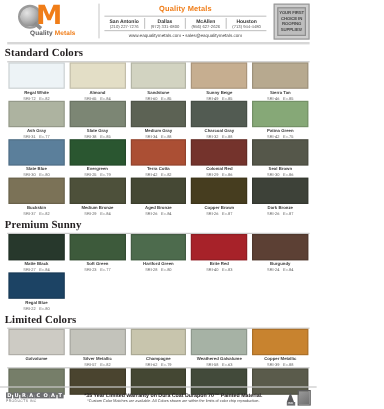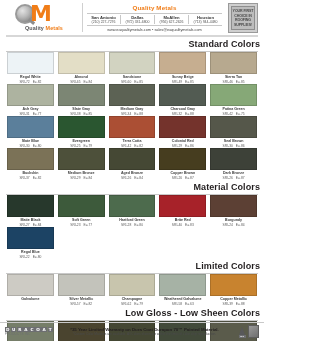--- a/index.html
+++ b/index.html
@@ -144,26 +144,27 @@
   }
 
   .rule{
     height:2px;
     background:#d7d7d7;
     margin:1px 2px 0 2px;
   }
 
   
   .sec-title{
-    text-align:right;
+    text-align:left;
     font-size:9px;
     font-weight:bold;
     color:#231f20;
     letter-spacing:.1px;
     padding:2px 0 2px 0;
+    font-family:Liberation Serif, serif;
   }
   .sec-line{
     height:1px;
     background:#c9c9c9;
     margin:0 2px;
   }
 
   
   .grid{
     display:grid;
@@ -446,21 +447,21 @@
           <div class="chip" style="background: rgb(70, 61, 31);"></div>
           <div class="cname">Copper Brown</div>
           <div class="ccode"><span>SRI-26</span><span class="sp"></span><span>E=.87</span></div>
         </div>
         <div class="cell">
           <div class="chip" style="background: rgb(61, 65, 56);"></div>
           <div class="cname">Dark Bronze</div>
           <div class="ccode"><span>SRI-26</span><span class="sp"></span><span>E=.87</span></div>
         </div>
       </div>
-      <div class="sec-title">Material Colors</div>
+      <div class="sec-title">Premium Sunny</div>
       <div class="sec-line"></div>
       <div class="grid">
         <div class="cell">
           <div class="chip" style="background: rgb(39, 56, 44);"></div>
           <div class="cname">Matte Black</div>
           <div class="ccode"><span>SRI-27</span><span class="sp"></span><span>E=.84</span></div>
         </div>
         <div class="cell">
           <div class="chip" style="background: rgb(61, 90, 59);"></div>
           <div class="cname">Soft Green</div>
@@ -509,21 +510,20 @@
           <div class="chip metal" style="background: rgb(166, 178, 165);"></div>
           <div class="cname">Weathered Galvalume</div>
           <div class="ccode"><span>SRI-58</span><span class="sp"></span><span>E=.63</span></div>
         </div>
         <div class="cell">
           <div class="chip metal" style="background: rgb(200, 131, 47);"></div>
           <div class="cname">Copper Metallic</div>
           <div class="ccode"><span>SRI-39</span><span class="sp"></span><span>E=.88</span></div>
         </div>
       </div>
-      <div class="sec-title">Low Gloss - Low Sheen Colors</div>
       <div class="sec-line"></div>
       <div class="grid">
         <div class="cell">
           <div class="chip" style="background: rgb(118, 126, 105);"></div>
         </div>
         <div class="cell">
           <div class="chip" style="background: rgb(74, 68, 47);"></div>
         </div>
         <div class="cell">
           <div class="chip" style="background: rgb(68, 71, 51);"></div>

